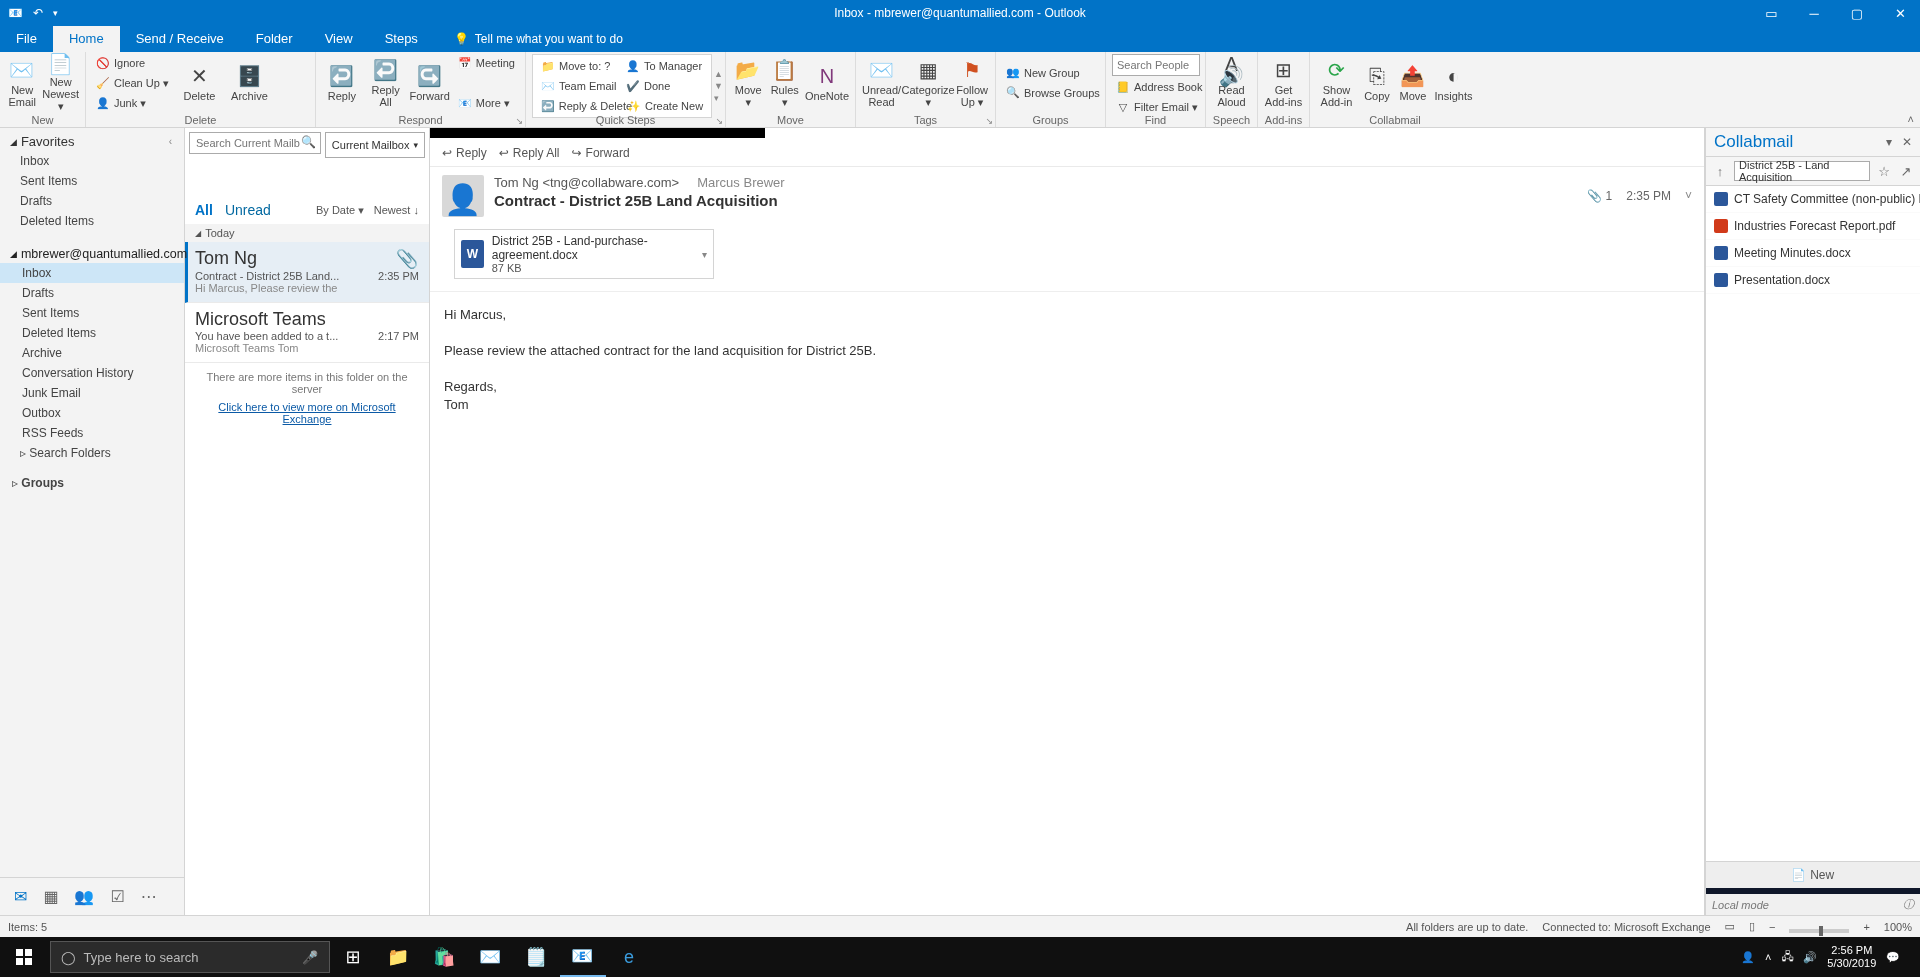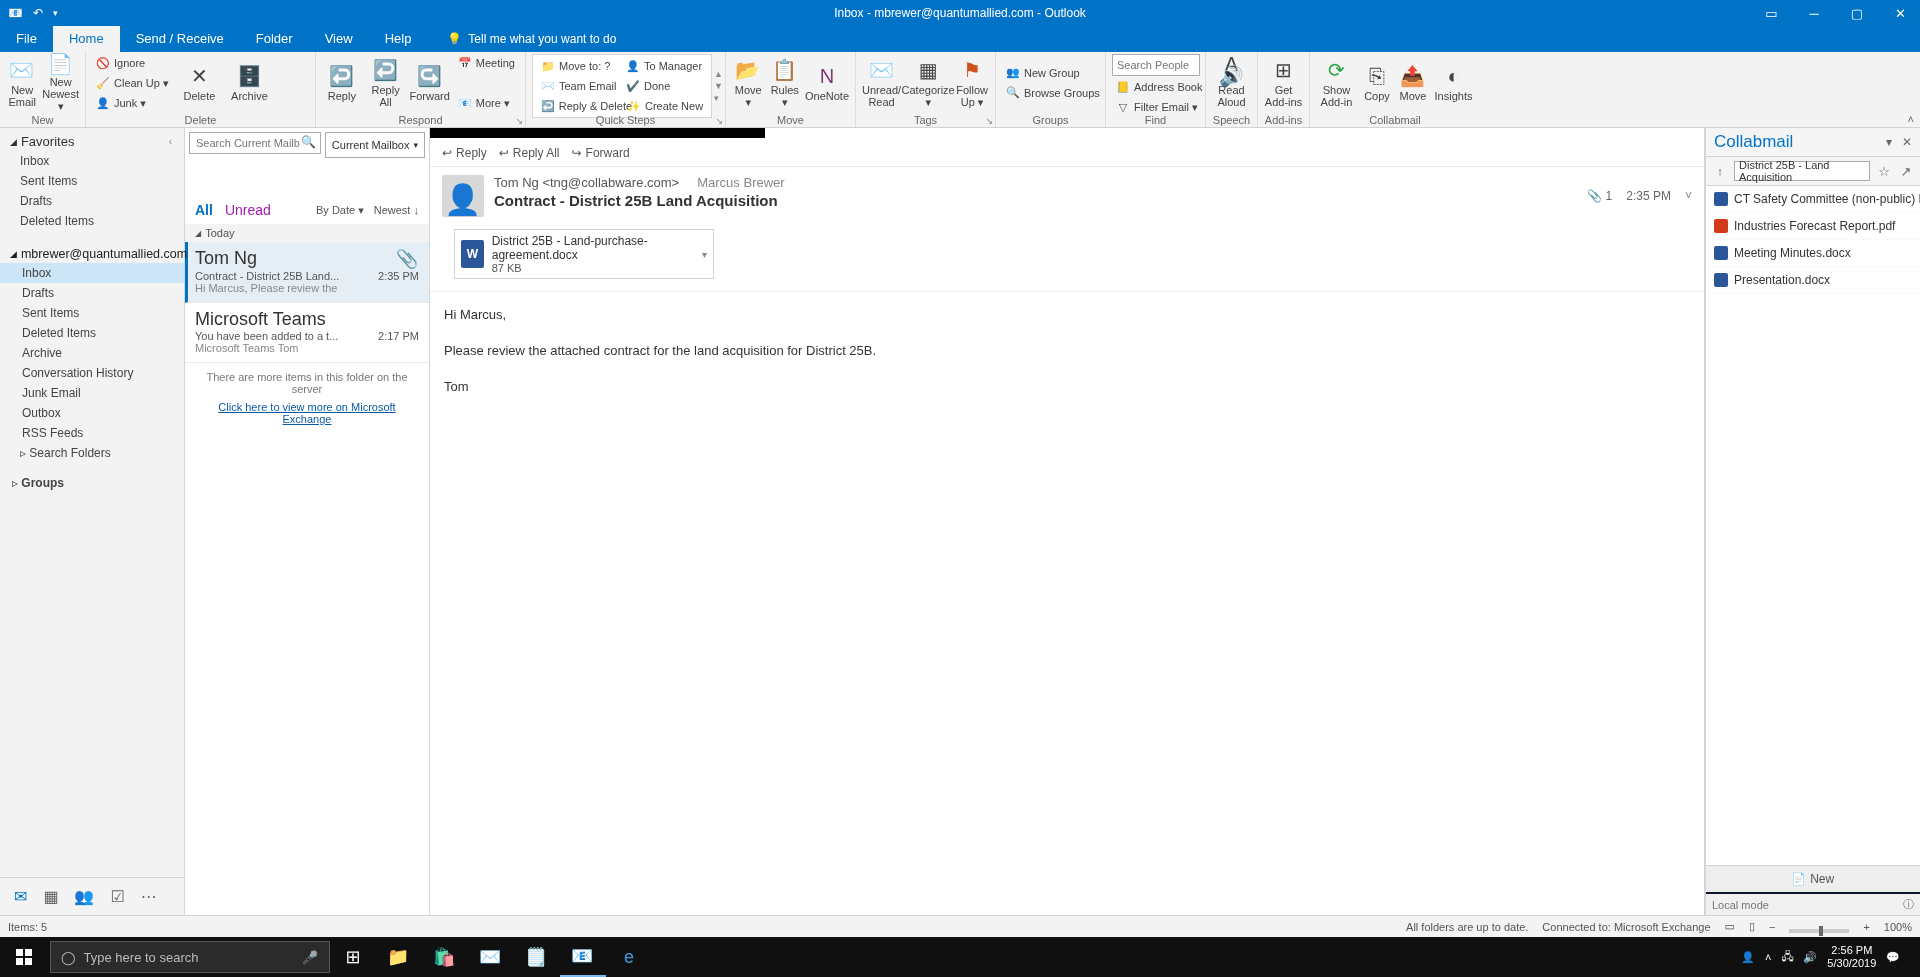--- a/index.html
+++ b/index.html
@@ -83,21 +83,21 @@
 .collab-hdr { display:flex; align-items:center; justify-content:space-between; padding:4px 8px; border-bottom:1px solid #d4d4d4;}
 .collab-hdr .t { font-size:17px; color:#0173c7; }
 .collab-hdr .ctrls { display:flex; gap:10px; color:#666; }
 .collab-sub { display:flex; align-items:center; gap:6px; padding:4px 6px; border-bottom:1px solid #d4d4d4;}
 .collab-sub .path { flex:1; border:1px solid #ababab; height:20px; font-size:11px; padding:0 4px; display:flex; align-items:center; background:#fff;}
 .collab-sub .ico { width:16px; text-align:center; color:#666; font-size:13px;}
 .collab-list { flex:1; overflow:auto; background:#fff;}
 .collab-list .it { padding:6px 8px; display:flex; align-items:center; gap:6px; font-size:12px; color:#333; white-space:nowrap; overflow:hidden; text-overflow:ellipsis; border-bottom:1px solid #fafafa;}
 .collab-list .it .fi { width:14px; height:14px; flex-shrink:0;}
 .collab-newbar { border-top:1px solid #d4d4d4; text-align:center; padding:6px; font-size:12px; color:#555; background:#eee;}
-.collab-status { border-top:2px solid #0f172a; padding:3px 6px; font-size:11px; color:#777; display:flex; justify-content:space-between; align-items:center; background:#f0f0f0;}
+.collab-status { border-top:6px solid #0f172a; padding:3px 6px; font-size:11px; color:#777; display:flex; justify-content:space-between; align-items:center; background:#f0f0f0;font-style:italic;}
 
 
 .statusbar { height:22px; background:#f3f3f3; border-top:1px solid #d4d4d4; display:flex; align-items:center; font-size:11px; color:#555; padding:0 8px;}
 .statusbar .right { margin-left:auto; display:flex; gap:14px; align-items:flex-end;}
 
 
 .taskbar { height:40px; background:#101010; display:flex; align-items:center; color:#fff;}
 .taskbar .start { width:48px; height:40px; display:flex; align-items:center; justify-content:center; font-size:16px;}
 .taskbar .search { flex:0 0 280px; height:32px; background:#2b2b2b; border:1px solid #555; display:flex; align-items:center; gap:8px; padding:0 10px; color:#bbb; font-size:13px; margin-left:2px;}
 .taskbar .tb-icons { display:flex; align-items:center;}
@@ -130,21 +130,21 @@
     <span>✕</span>
   </div>
 </div>
 
 <div class="menurow">
   <div class="tab">File</div>
   <div class="tab active">Home</div>
   <div class="tab">Send / Receive</div>
   <div class="tab">Folder</div>
   <div class="tab">View</div>
-  <div class="tab">Help</div>
+  <div class="tab">Steps</div>
   <div class="tell">
     <span>💡</span>
     <span>Tell me what you want to do</span>
   </div>
 </div>
 
 <div class="ribbon">
 
   <div class="rgroup" style="width:86px;">
     <div class="rgroup-body">
@@ -422,21 +422,21 @@
         <span style="position:absolute;right:5px;top:3px;color:#666;font-size:12px;">🔍</span>
       </div>
       <div class="scope">
           <span>Current Mailbox</span>
           <span style="font-size:9px;">▾</span>
         </div>
     </div>
     <div class="ml-tabs">
       <div class="left">
         <span class="sel">All</span>
-        <span style="color:#a21caf;">Unread</span>
+        <span style="color:#0369a1;">Unread</span>
       </div>
       <div class="right">
         <span>By Date ▾</span>
         <span>Newest ↓</span>
       </div>
     </div>
     <div class="ml-dayhdr">
         <span style="font-size:8px;">◢</span>
         <span>Today</span>
       </div>
@@ -495,20 +495,21 @@
         <div class="meta">
           <div class="name">District 25B - Land-purchase-agreement.docx</div>
           <div>87 KB</div>
         </div>
         <span style="color:#888;font-size:10px;margin-left:6px;">▾</span>
       </div>
     </div>
     <div class="rp-body">
       <p>Hi Marcus,</p><br>
       <p>Please review the attached contract for the land acquisition for District 25B.</p><br>
+      <p>Regards,</p>
       <p>Tom</p>
     </div>
   </div>
 
   <div class="collab">
     <div class="collab-hdr">
       <span class="t">Collabmail</span>
       <div class="ctrls">
           <span>▾</span>
           <span>✕</span>

